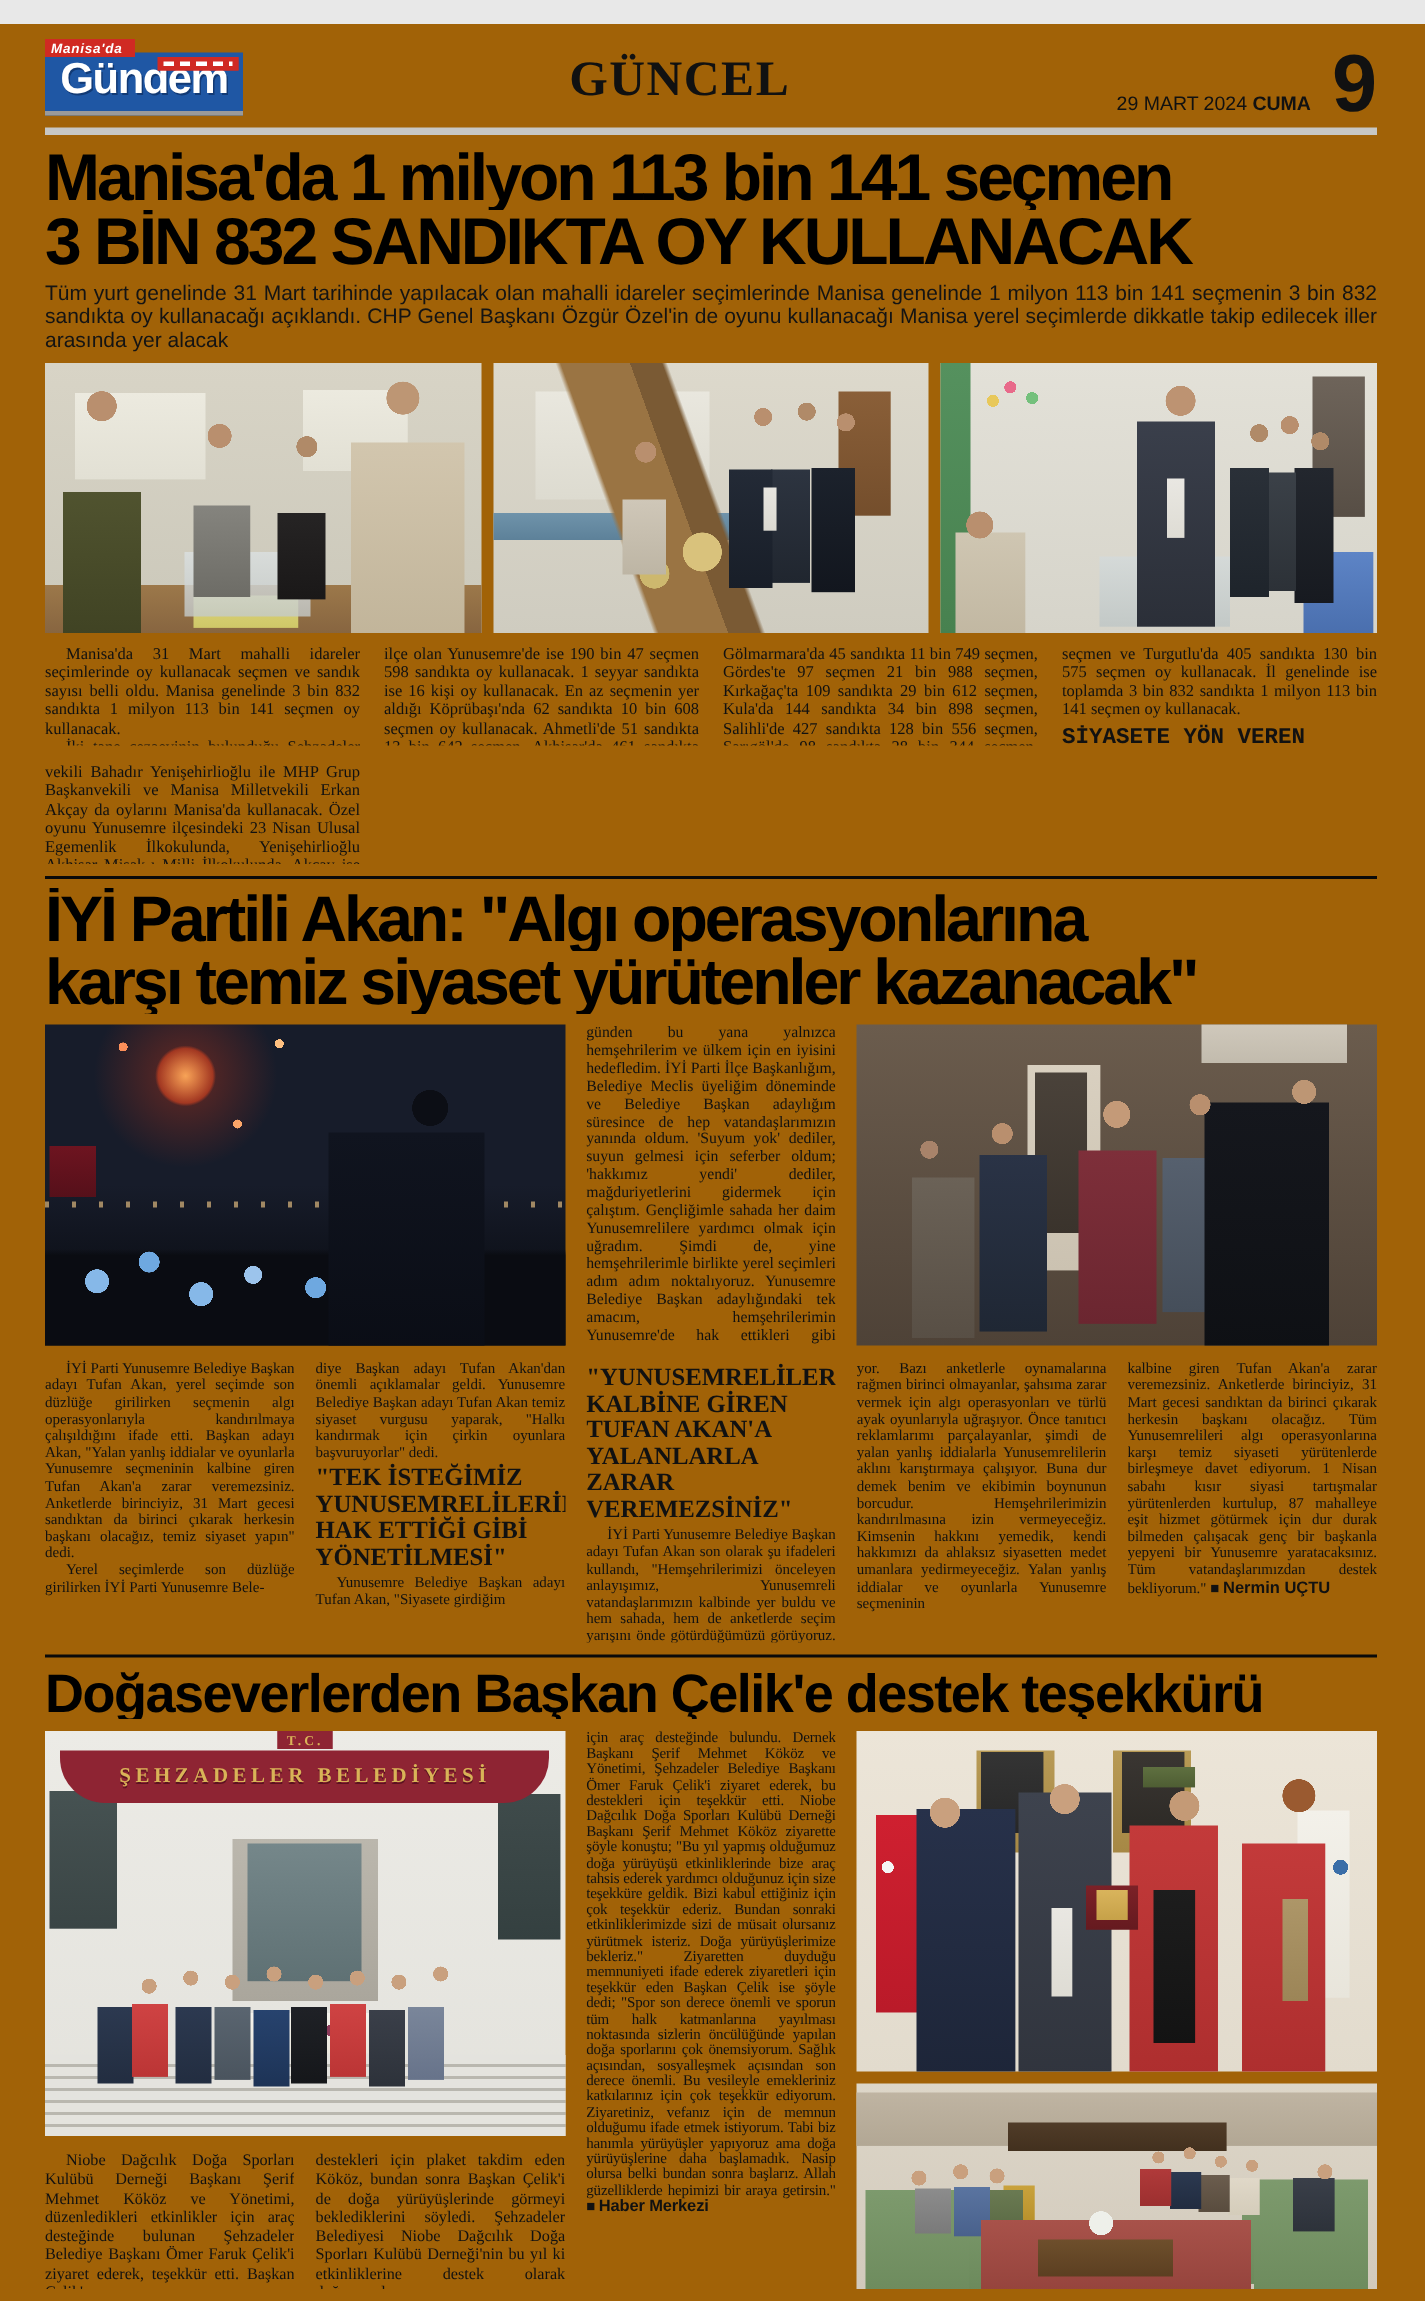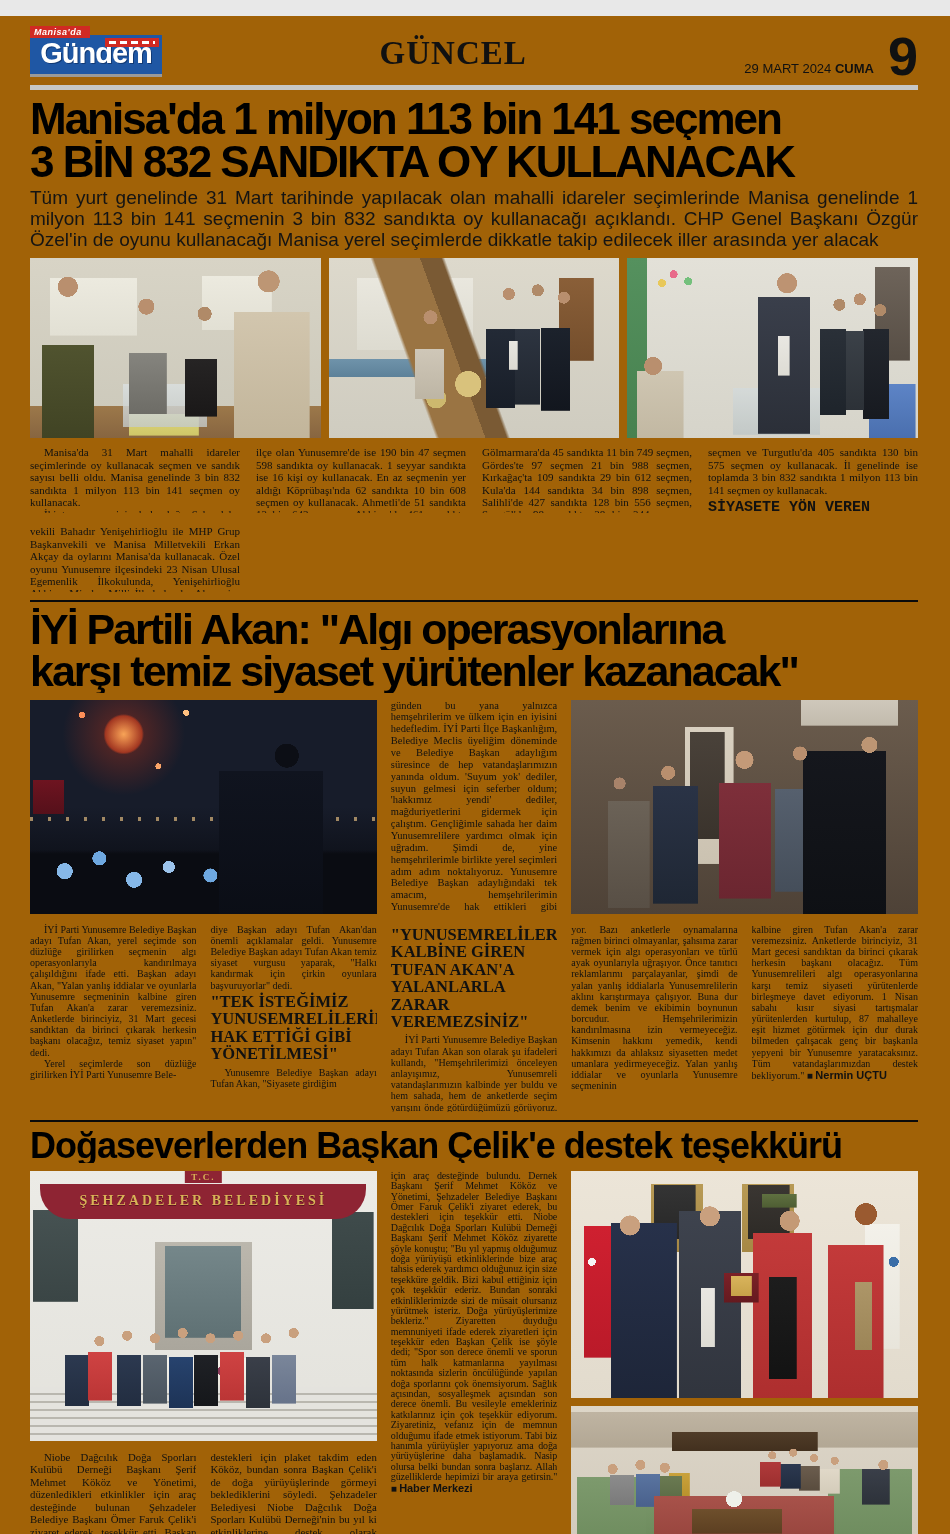--- a/index.html
+++ b/index.html
@@ -26,21 +26,21 @@
   .hdr-date b{font-weight:800}
   .pagenum{font-family:"Liberation Sans",sans-serif;font-weight:800;font-size:54px;line-height:.85}
   .rule-gray{height:5px;background:#c7c7c5;margin:3px 0 7px}
   .rule-dark{border:0;border-top:2px solid #0a0a0a;margin:8px 0 6px}
   
   .hl{font-family:"Liberation Sans",sans-serif;font-weight:900;color:#000;line-height:.98;
       letter-spacing:-2px;white-space:nowrap;overflow:hidden}
   .hl-a1{font-size:44px}
   .hl-a2{font-size:43px}
   .hl-a3{font-size:36px;letter-spacing:-1px;margin-bottom:8px}
-  .lede{font-family:"Liberation Sans",sans-serif;font-size:19px;line-height:1.09;color:#141414;
+  .lede{font-family:"Liberation Sans",sans-serif;font-size:14px;line-height:1.09;color:#141414;
         margin:5px 0 8px;text-align:justify}
   
   .photo-row{display:flex;gap:8px;margin-bottom:8px}
   .photo-row .ph{flex:1;height:180px}
   .cols5{display:grid;grid-template-columns:repeat(4,1fr);gap:12px 16px;height:146px;overflow:hidden}
   .col{font-size:11px;line-height:1.13;text-align:justify;overflow:hidden}
   .col p{margin:0}
   .indent{text-indent:14px}
   .subhead-sans{font-family:Liberation Mono, monospace;font-weight:800;font-size:15px;
                 line-height:1.03;margin:4px 0 3px;text-align:left}

